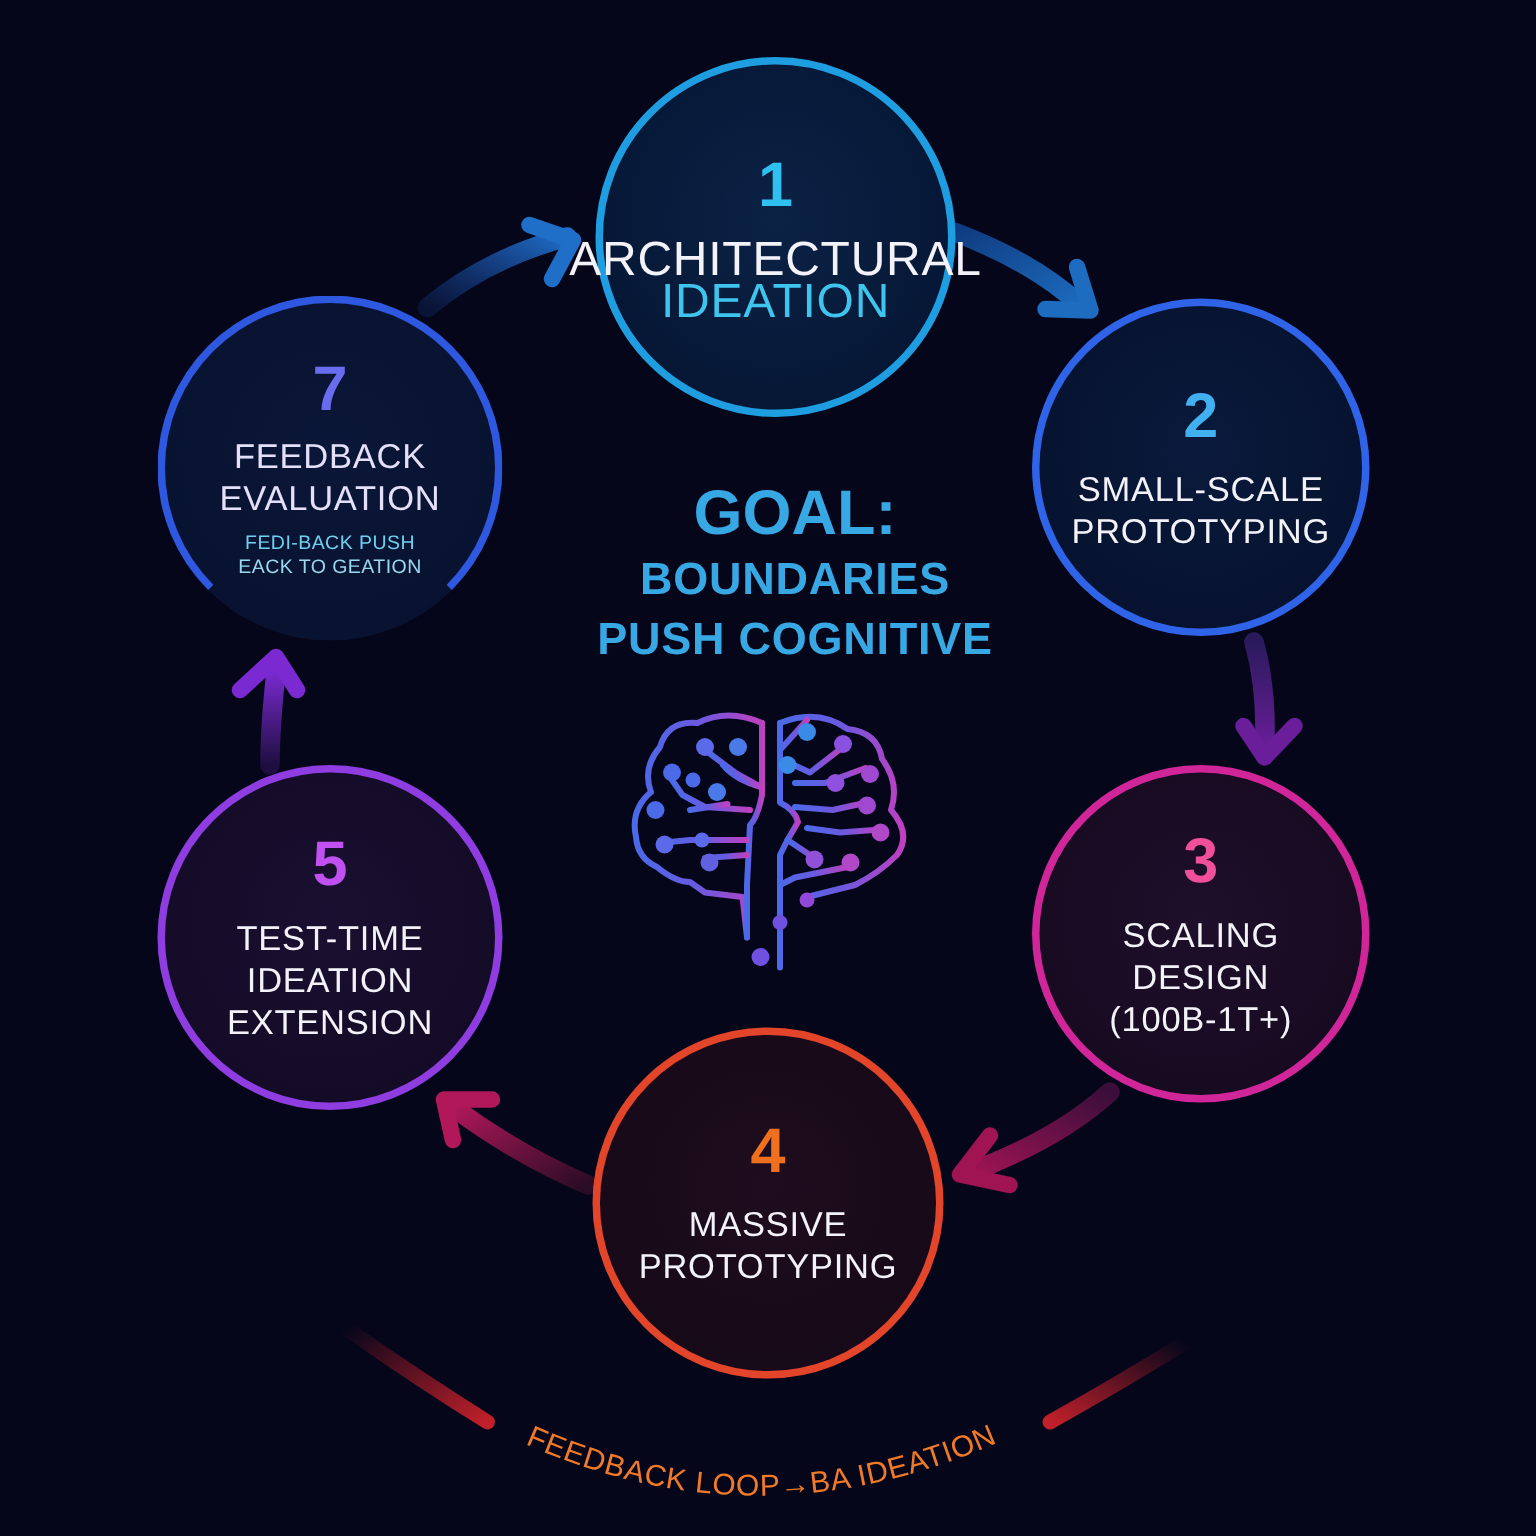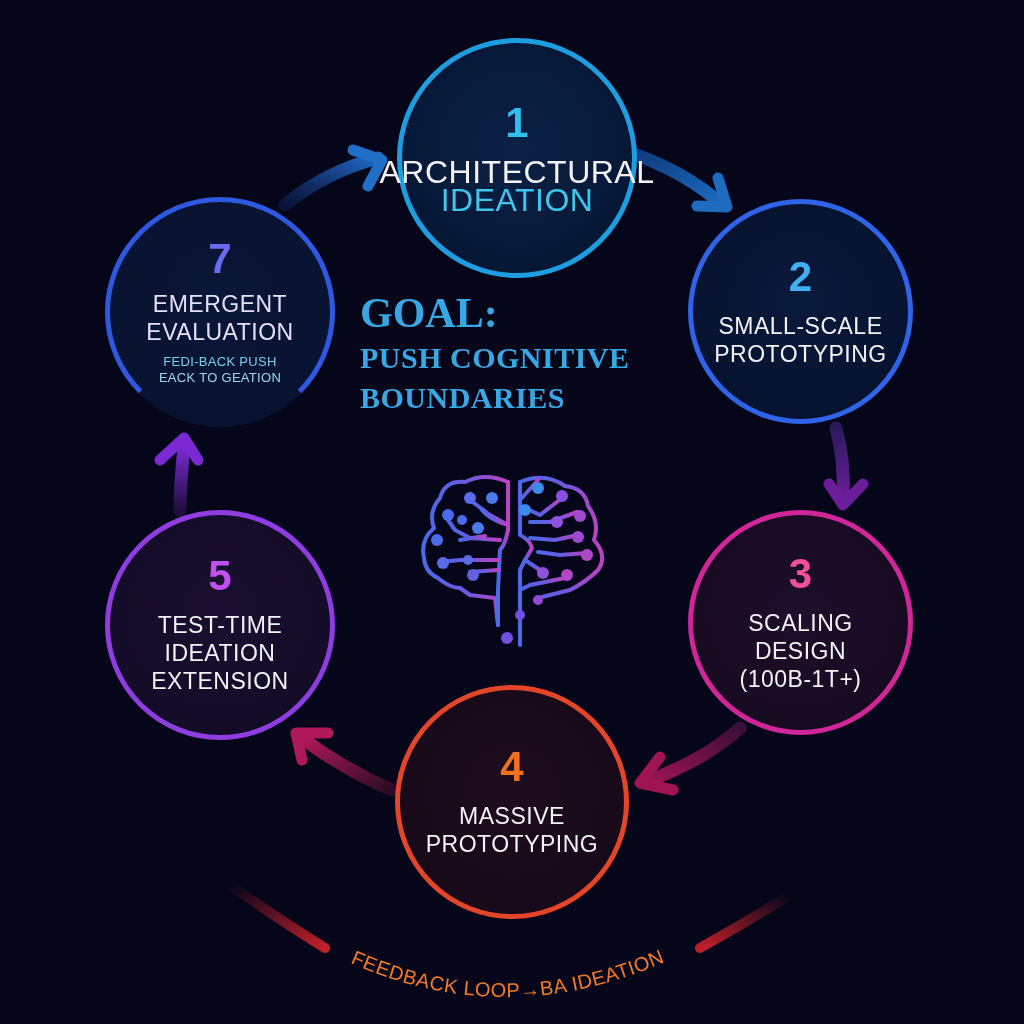--- a/index.html
+++ b/index.html
@@ -29,22 +29,22 @@
   #c3 { left: 688px; top: 510px; width: 225px; height: 225px; border: 5px solid #d0269a;
         background: radial-gradient(circle at 50% 45%, #1e0f2a 0%, #160a20 80%); }
   #c4 { left: 395px; top: 685px; width: 234px; height: 234px; border: 5px solid #e2452a;
         background: radial-gradient(circle at 50% 45%, #1e0d1e 0%, #160918 80%); }
   #c5 { left: 105px; top: 510px; width: 230px; height: 230px; border: 5px solid #8f3ce0;
         background: radial-gradient(circle at 50% 45%, #1a0f30 0%, #130b26 80%); }
   #c7 { left: 105px; top: 197px; width: 230px; height: 230px; border: 5px solid #2f58e0;
         background: radial-gradient(circle at 50% 45%, #0b1738 0%, #081230 80%); }
   #c7 { border-bottom-color: transparent; }
   #goal {
-    position: absolute; left: 360px; top: 288px; width: 340px;
-    text-align: left; color: #38a8e4; font-weight: bold; font-family: Liberation Serif, serif;
+    position: absolute; left: 360px; top: 317px; width: 340px;
+    text-align: center; color: #38a8e4; font-weight: bold;
   }
   #goal .g1 { font-size: 42px; line-height: 50px; }
   #goal .g2 { font-size: 30px; line-height: 40px; letter-spacing: 0.5px; }
 </style>
 </head>
 <body>
 
 <svg id="diagram" width="1024" height="1024" viewBox="0 0 1024 1024">
   <defs>
     <linearGradient id="gA" x1="0" y1="1" x2="1" y2="0">
@@ -188,23 +188,23 @@
 
 <div class="step-circle" id="c5">
   <div class="step-num" style="color:#c050f0">5</div>
   <div class="step-line">TEST-TIME</div>
   <div class="step-line">IDEATION</div>
   <div class="step-line">EXTENSION</div>
 </div>
 
 <div class="step-circle" id="c7">
   <div class="step-num" style="color:#6a6cf0;margin-bottom:10px">7</div>
-  <div class="step-line" style="color:#e4e0fa">EMERGENT</div>
+  <div class="step-line" style="color:#e4e0fa">FEEDBACK</div>
   <div class="step-line" style="color:#e4e0fa;margin-bottom:8px">EVALUATION</div>
   <div class="step-sub">FEDI-BACK PUSH</div>
   <div class="step-sub" style="color:#9ad8f0">EACK TO GEATION</div>
 </div>
 
 <div id="goal">
   <div class="g1">GOAL:</div>
+  <div class="g2">BOUNDARIES</div>
   <div class="g2">PUSH COGNITIVE</div>
-  <div class="g2">BOUNDARIES</div>
 </div>
 
 </body></html>

